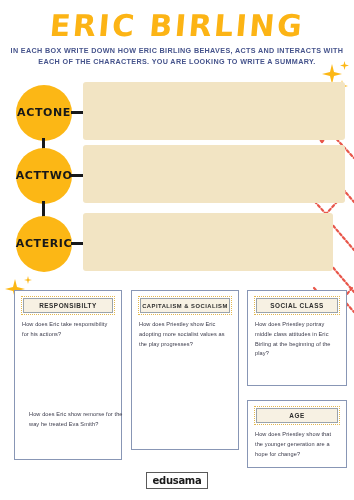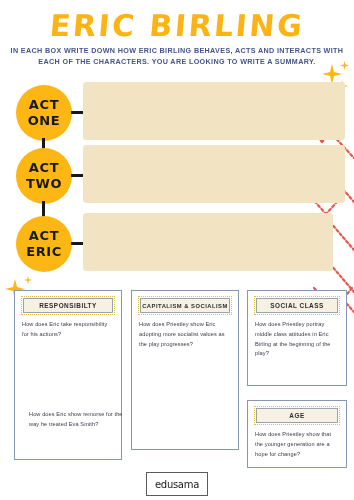--- a/index.html
+++ b/index.html
@@ -64,26 +64,26 @@
 
   .act-circle {
     position: absolute;
     left: 16px;
     top: 3px;
     width: 56px;
     height: 56px;
     border-radius: 50%;
     background: #fcb715;
     display: flex;
-    flex-direction: column;
+    flex-direction: row;
     align-items: center;
     justify-content: center;
     color: #17181a;
     font-family: "DejaVu Sans", sans-serif;
-    font-size: 13px;
+    font-size: 11px;
     font-weight: bold;
     letter-spacing: 0.6px;
     line-height: 1.25;
     text-align: center;
   }
 
   .act-stem {
     position: absolute;
     left: 71px;
     top: 29px;
@@ -197,28 +197,28 @@
     position: absolute;
     pointer-events: none;
   }
 
   
   .logo {
     position: absolute;
     left: 146px;
     top: 472px;
     width: 62px;
-    height: 24px;
+    height: 17px;
     border: 1.4px solid #5a5a5a;
     display: flex;
     align-items: center;
     justify-content: center;
     font-family: "DejaVu Sans", sans-serif;
     font-size: 10px;
-    font-weight: normal;
+    font-weight: bold;
     letter-spacing: -0.3px;
     color: #1a1a1a;
     background: #ffffff;
   }
 </style>
 </head>
 <body>
 
 <div class="page">
 

